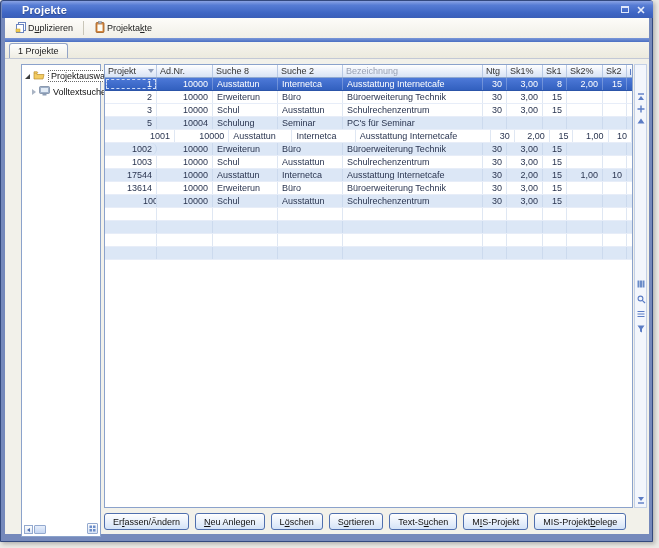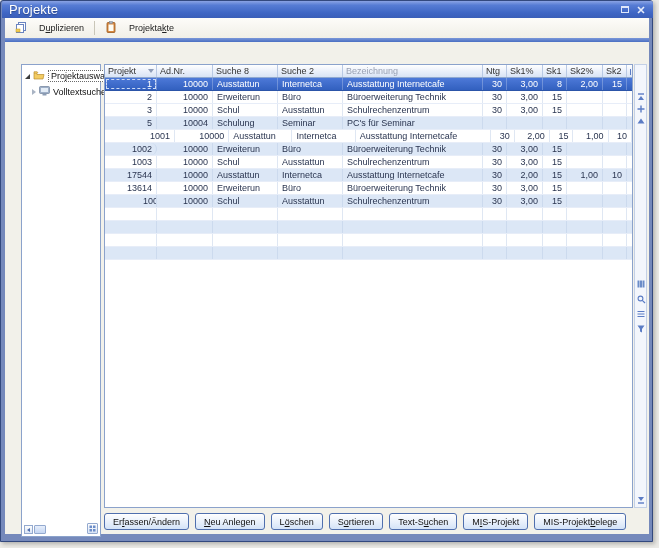--- a/index.html
+++ b/index.html
@@ -3,30 +3,30 @@
 <meta charset="utf-8">
 <style>
   * { box-sizing: border-box; margin: 0; padding: 0; }
   html,body { width:659px; height:548px; background:#ecebe7; font-family:"Liberation Sans", sans-serif; }
   .window { position:absolute; left:0; top:0; width:653px; height:542px;
             background:#7589bb; border:1px solid #33497e; border-radius:3px 3px 0 0;
             box-shadow:2px 2px 4px rgba(0,0,0,.25); }
   .titlebar { position:absolute; left:1px; top:0; width:651px; height:17px;
               background:linear-gradient(180deg,#8aa3e4 0%,#567cd4 25%,#3f66c4 70%,#3a5eb8 100%);
               border-radius:2px 2px 0 0; display:flex; align-items:center; }
-  .title { color:#fff; font-size:13px; font-weight:normal; padding-left:7px; letter-spacing:.2px;
+  .title { color:#fff; font-size:11px; font-weight:bold; padding-left:20px; letter-spacing:.2px;
            text-shadow:0 1px 1px rgba(0,0,0,.3); }
   .tb-btns { margin-left:auto; display:flex; gap:5px; padding-right:7px; }
   .tb-btn { width:11px; height:10px; display:flex; align-items:center; justify-content:center; cursor:default; }
   .restore-glyph { width:8px; height:7px; border:1px solid #dfe7fa; border-top:2px solid #dfe7fa; background:transparent; }
   .content-root { position:absolute; left:4px; top:17px; width:644px; height:516px; background:#f2f1ea; }
   
   .toolbar { position:absolute; left:0; top:0; width:644px; height:20px;
              background:linear-gradient(180deg,#fdfcf9,#f1efe7); display:flex; align-items:center; padding-left:4px; }
-  .tool-btn { display:flex; align-items:center; gap:12px; font-size:9px; color:#222; padding:2px 5px; border:1px solid transparent; border-radius:2px; }
+  .tool-btn { display:flex; align-items:center; gap:1px; font-size:9px; color:#222; padding:2px 5px; border:1px solid transparent; border-radius:2px; }
   .tool-sep { width:1px; height:14px; background:#c9c6b8; margin:0 4px; }
   .blue-band { position:absolute; left:0; top:20px; width:644px; height:4px;
                background:linear-gradient(180deg,#7b97d8,#4a6fc2); }
   
   .tabstrip { position:absolute; left:0; top:24px; width:644px; height:17px;
               background:linear-gradient(180deg,#f5f4ee,#eceade); border-bottom:1px solid #c2c8d6; }
   .tab { position:absolute; left:4px; bottom:0; height:15px; padding:0 8px; font-size:9px; color:#222;
          background:linear-gradient(180deg,#ffffff,#efede3); border:1px solid #93a4c6; border-bottom:none;
          border-radius:3px 3px 0 0; display:flex; align-items:center; }
   
@@ -115,20 +115,25 @@
             <rect x="3.5" y="3.5" width="5" height="6.5" fill="#fdfdf5"></rect>
             <rect x="4.5" y="0.5" width="3" height="2" fill="#aab4c2" stroke="#7b8798" stroke-width="0.5"></rect>
           </svg>
         </span>
         <span>Projekta<u>k</u>te</span>
       </div>
     </div>
 
     <div class="blue-band"></div>
 
+    <div class="tabstrip">
+      <div class="tab">
+        <span>1 Projekte</span>
+      </div>
+    </div>
 
     <div class="tree-panel">
       <div class="tree-item">
         <span class="tri-exp"></span>
         <span>
           <svg width="12" height="10">
             <path d="M1 3 L1 9 L10 9 L11 4.5 L4 4.5 L4 3 Z" fill="#f3cc63" stroke="#b98d2f" stroke-width="0.7"></path>
             <path d="M1 3 L1 1.8 L4.2 1.8 L5 3" fill="#f3cc63" stroke="#b98d2f" stroke-width="0.7"></path>
           </svg>
         </span>

